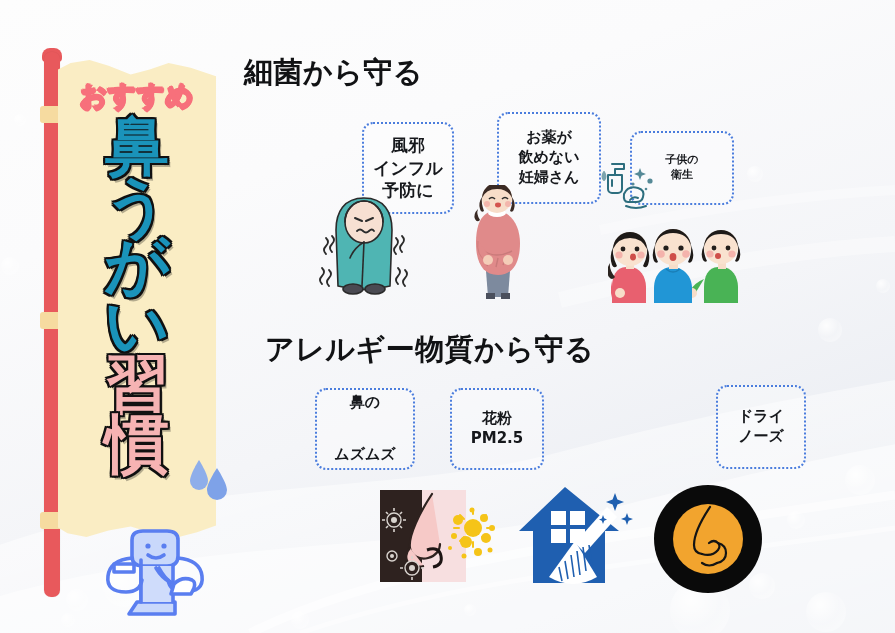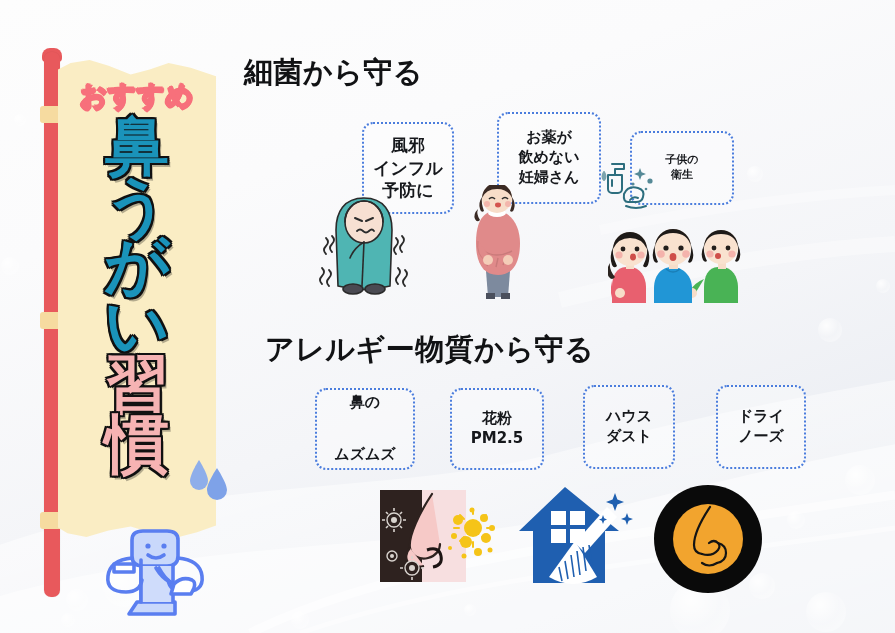--- a/index.html
+++ b/index.html
@@ -458,24 +458,20 @@
   <div class="chip" id="chip-itchy">
     <span>鼻の</span>
     <span>ムズムズ</span>
   </div>
 
   <div class="chip" id="chip-pollen">
     <span>花粉</span>
     <span>PM2.5</span>
   </div>
 
-  <div class="chip" id="chip-dust">
-    <span>ハウス</span>
-    <span>ダスト</span>
-  </div>
 
   <div class="chip" id="chip-dry">
     <span>ドライ</span>
     <span>ノーズ</span>
   </div>
 
   <div class="illus" id="illus-nose-pollen">
     <svg width="116" height="96" viewBox="0 0 116 96" xmlns="http://www.w3.org/2000/svg" aria-hidden="true">
       <rect x="0" y="0" width="42" height="92" fill="#2e221f"></rect>
       <rect x="42" y="0" width="44" height="92" fill="#f7dfe0"></rect>

